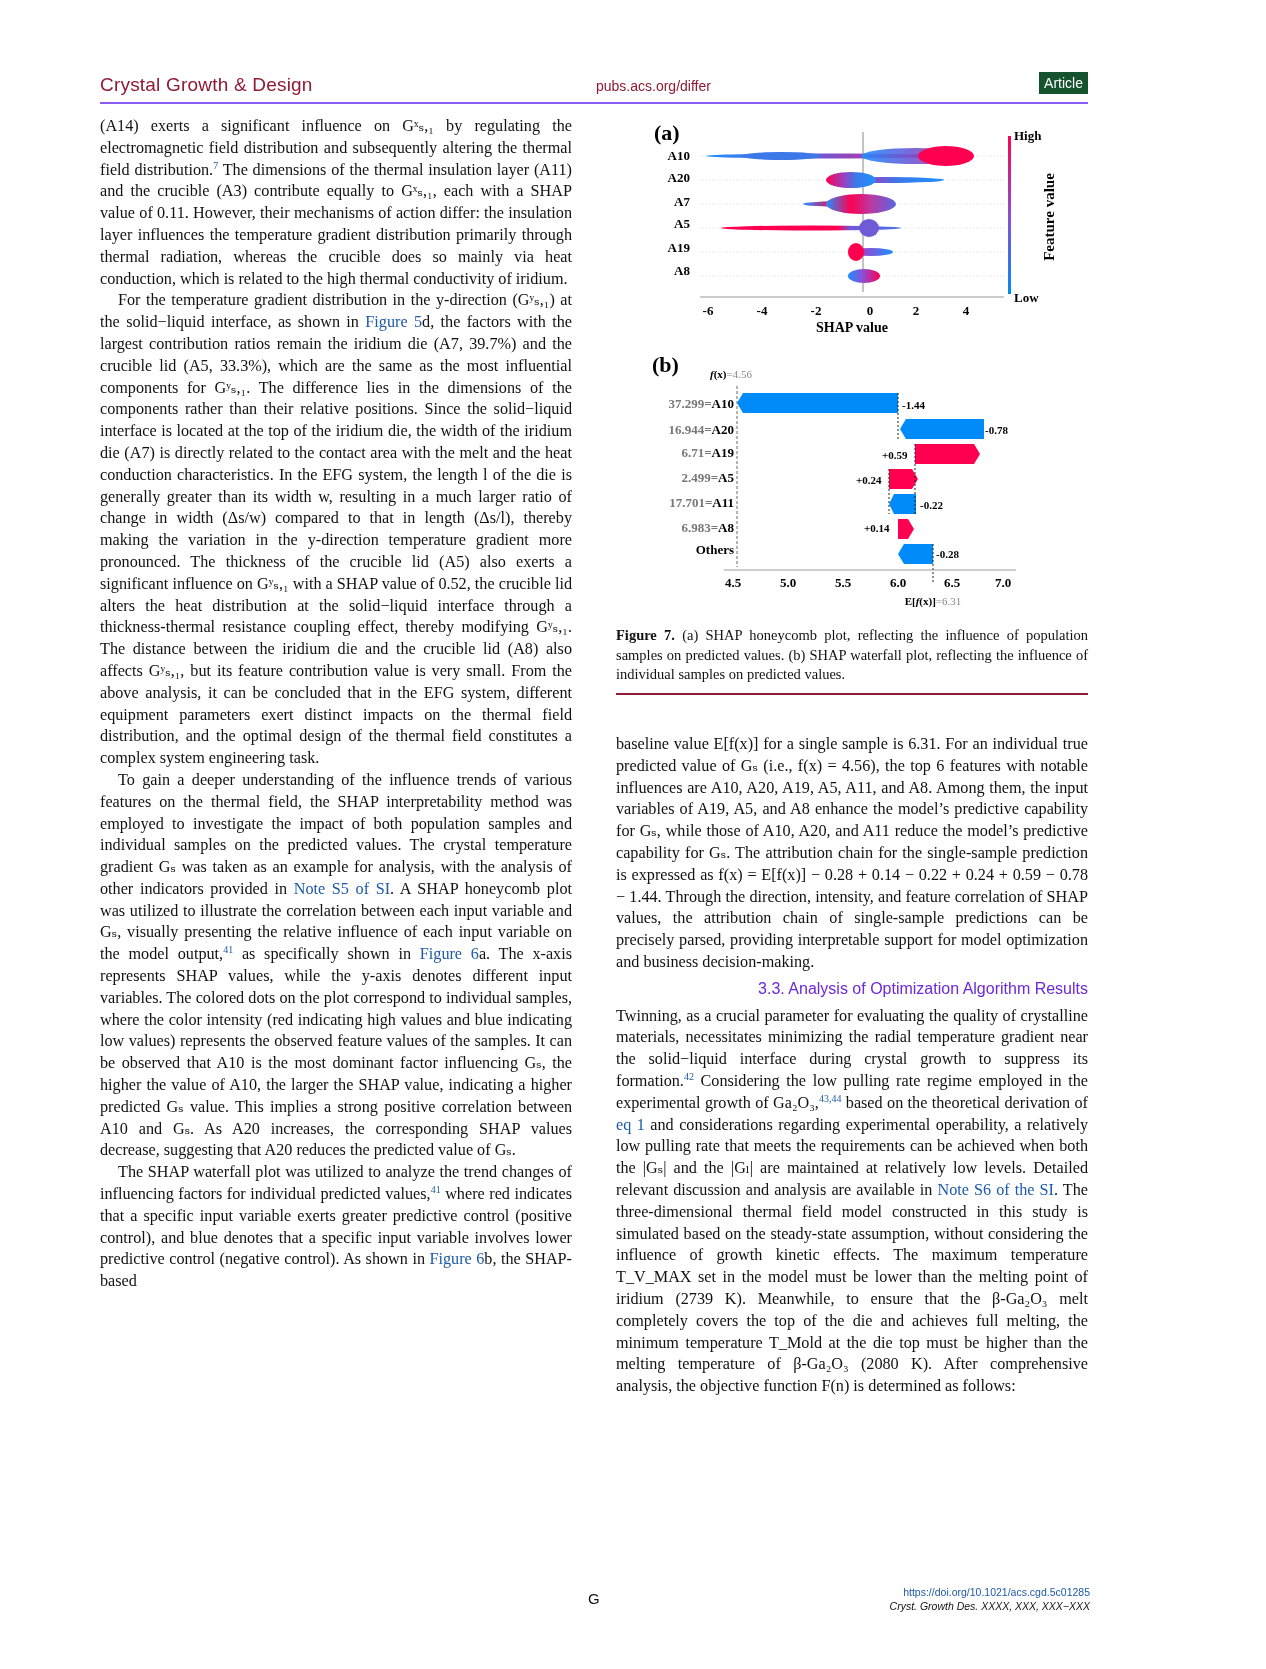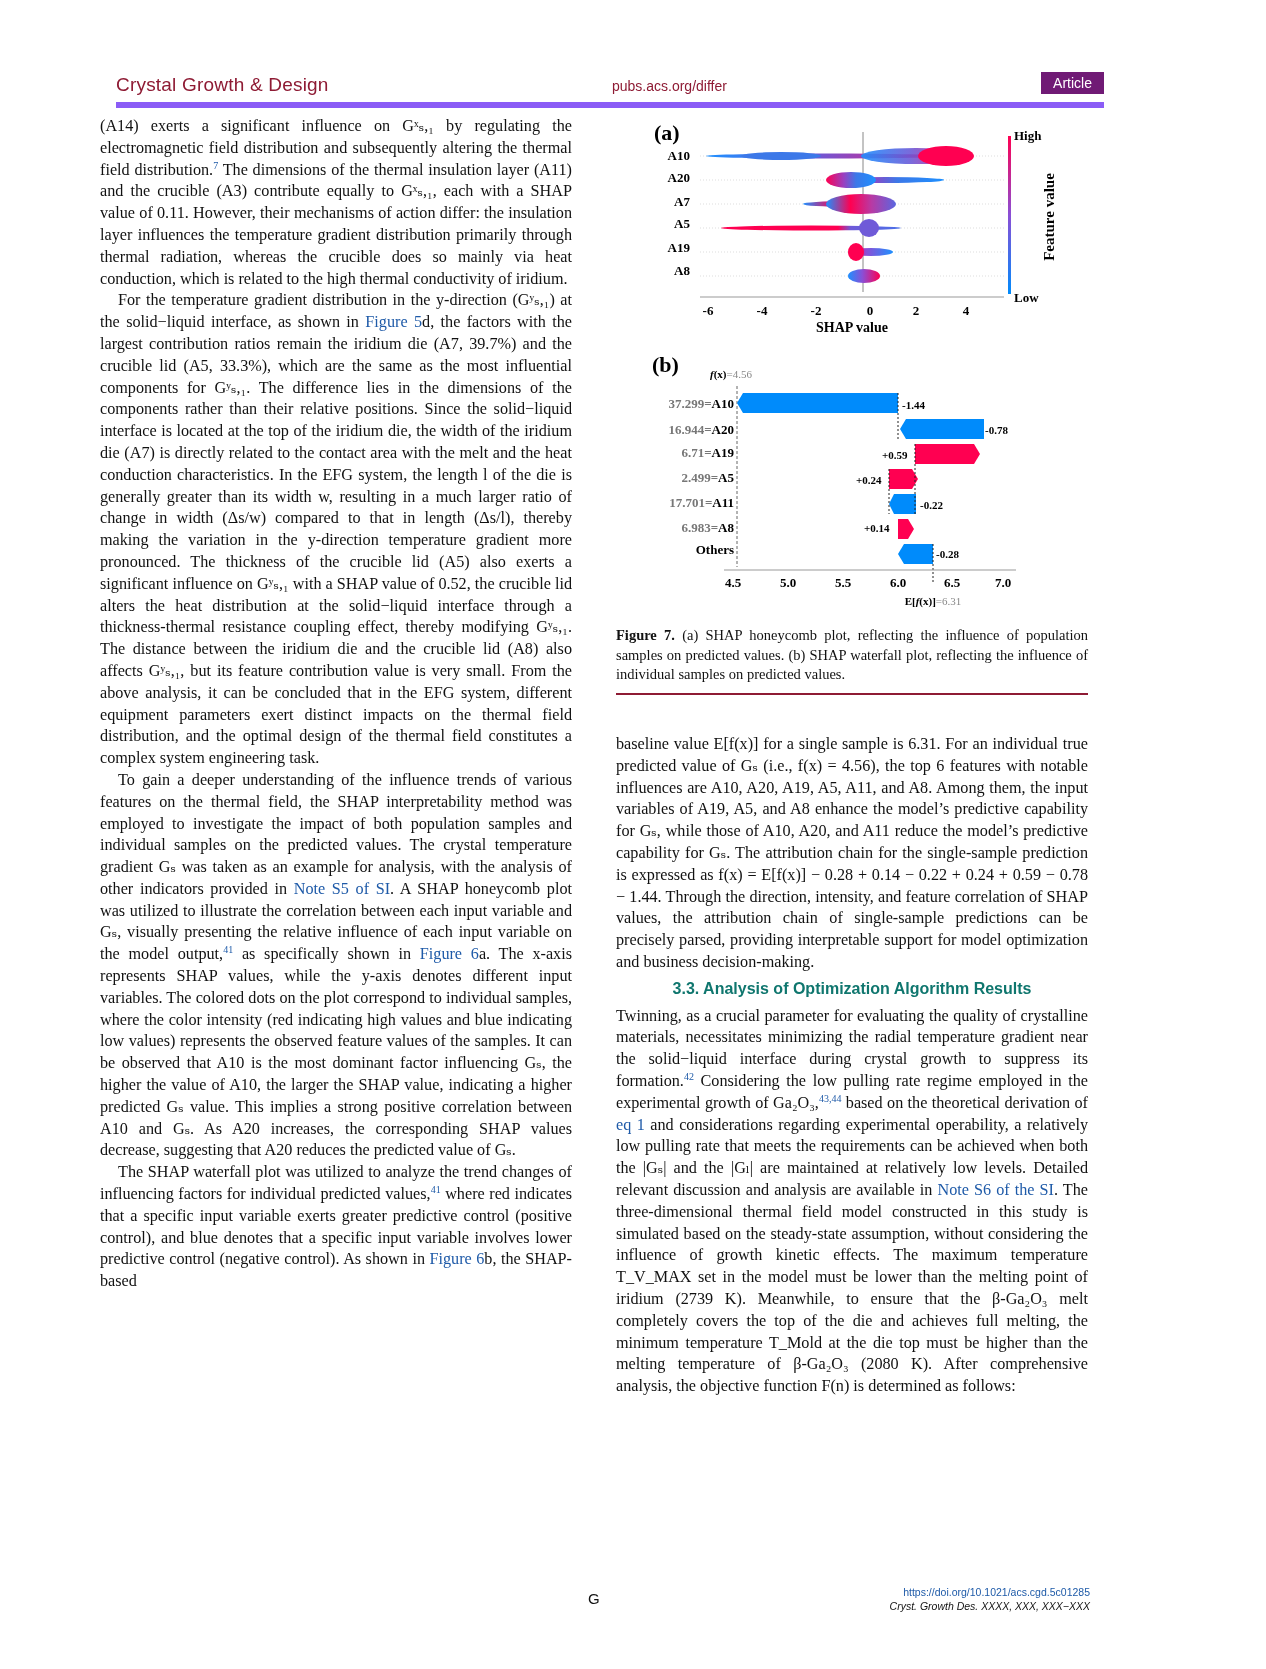--- a/index.html
+++ b/index.html
@@ -1,28 +1,28 @@
 <!DOCTYPE html>
 <html><head>
 <meta charset="utf-8">
 <style>
   html, body { margin:0; padding:0; background:#fff; }
   body { width:1266px; height:1669px; position:relative; font-family:"Liberation Serif", "DejaVu Serif", serif; color:#111; overflow:hidden; }
-  .header { position:absolute; left:116px; top:74px; width:988px; height:28px; border-bottom:6px solid #8b5cf6; }
+  .header { position:absolute; left:100px; top:74px; width:988px; height:28px; border-bottom:2px solid #8b5cf6; }
   .journal { position:absolute; left:0; top:0; font-family:"Liberation Sans", sans-serif; font-size:19px; color:#8e1b34; font-weight:normal; letter-spacing:0.2px; }
   .site { position:absolute; left:496px; top:4px; font-family:"Liberation Sans", sans-serif; font-size:14px; color:#8e1b34; }
-  .badge { position:absolute; right:0; top:-2px; background:#701a75; color:#fff; font-family:"Liberation Sans", sans-serif; font-size:14px; padding:3px 12px; }
+  .badge { position:absolute; right:0; top:-2px; background:#14532d; color:#fff; font-family:"Liberation Sans", sans-serif; font-size:14px; padding:3px 5px; }
   .col { position:absolute; font-size:16.2px; line-height:21.8px; text-align:justify; }
   .col p { margin:0; }
   .col p.indent { text-indent:18px; }
   .left { left:100px; top:116px; width:472px; }
   .right { left:616px; top:734px; width:472px; }
   .link { color:#1e5aa8; }
   sup { font-size:10px; line-height:0; color:#1e5aa8; }
-  .sec { font-family:"Liberation Sans", sans-serif; color:#0f766e; font-size:16px; margin:4px 0 6px 0 !important; text-align:center;font-weight:bold; }
+  .sec { font-family:"Liberation Sans", sans-serif; color:#6d28d9; font-size:16px; margin:4px 0 6px 0 !important; text-align:right; }
   .figure { position:absolute; left:616px; top:112px; width:472px; height:600px; }
   .fig-cap { position:absolute; left:616px; top:626px; width:472px; font-size:14.5px; line-height:19.5px; text-align:justify; }
   .fig-cap b { font-weight:bold; }
   .fig-rule { position:absolute; left:616px; top:693px; width:472px; height:2px; background:#8e1b34; }
   .footer-page { position:absolute; left:588px; top:1590px; font-size:15px; font-family:"Liberation Sans", sans-serif; }
   .footer-doi { position:absolute; right:176px; top:1586px; font-size:10.5px; font-family:"Liberation Sans", sans-serif; color:#1e5aa8; text-align:left; }
   .footer-cite { position:absolute; right:176px; top:1600px; font-size:10.5px; font-family:"Liberation Sans", sans-serif; font-style:italic; text-align:left; }
   svg text { font-family:"Liberation Serif", serif; }
 </style>
 </head>

